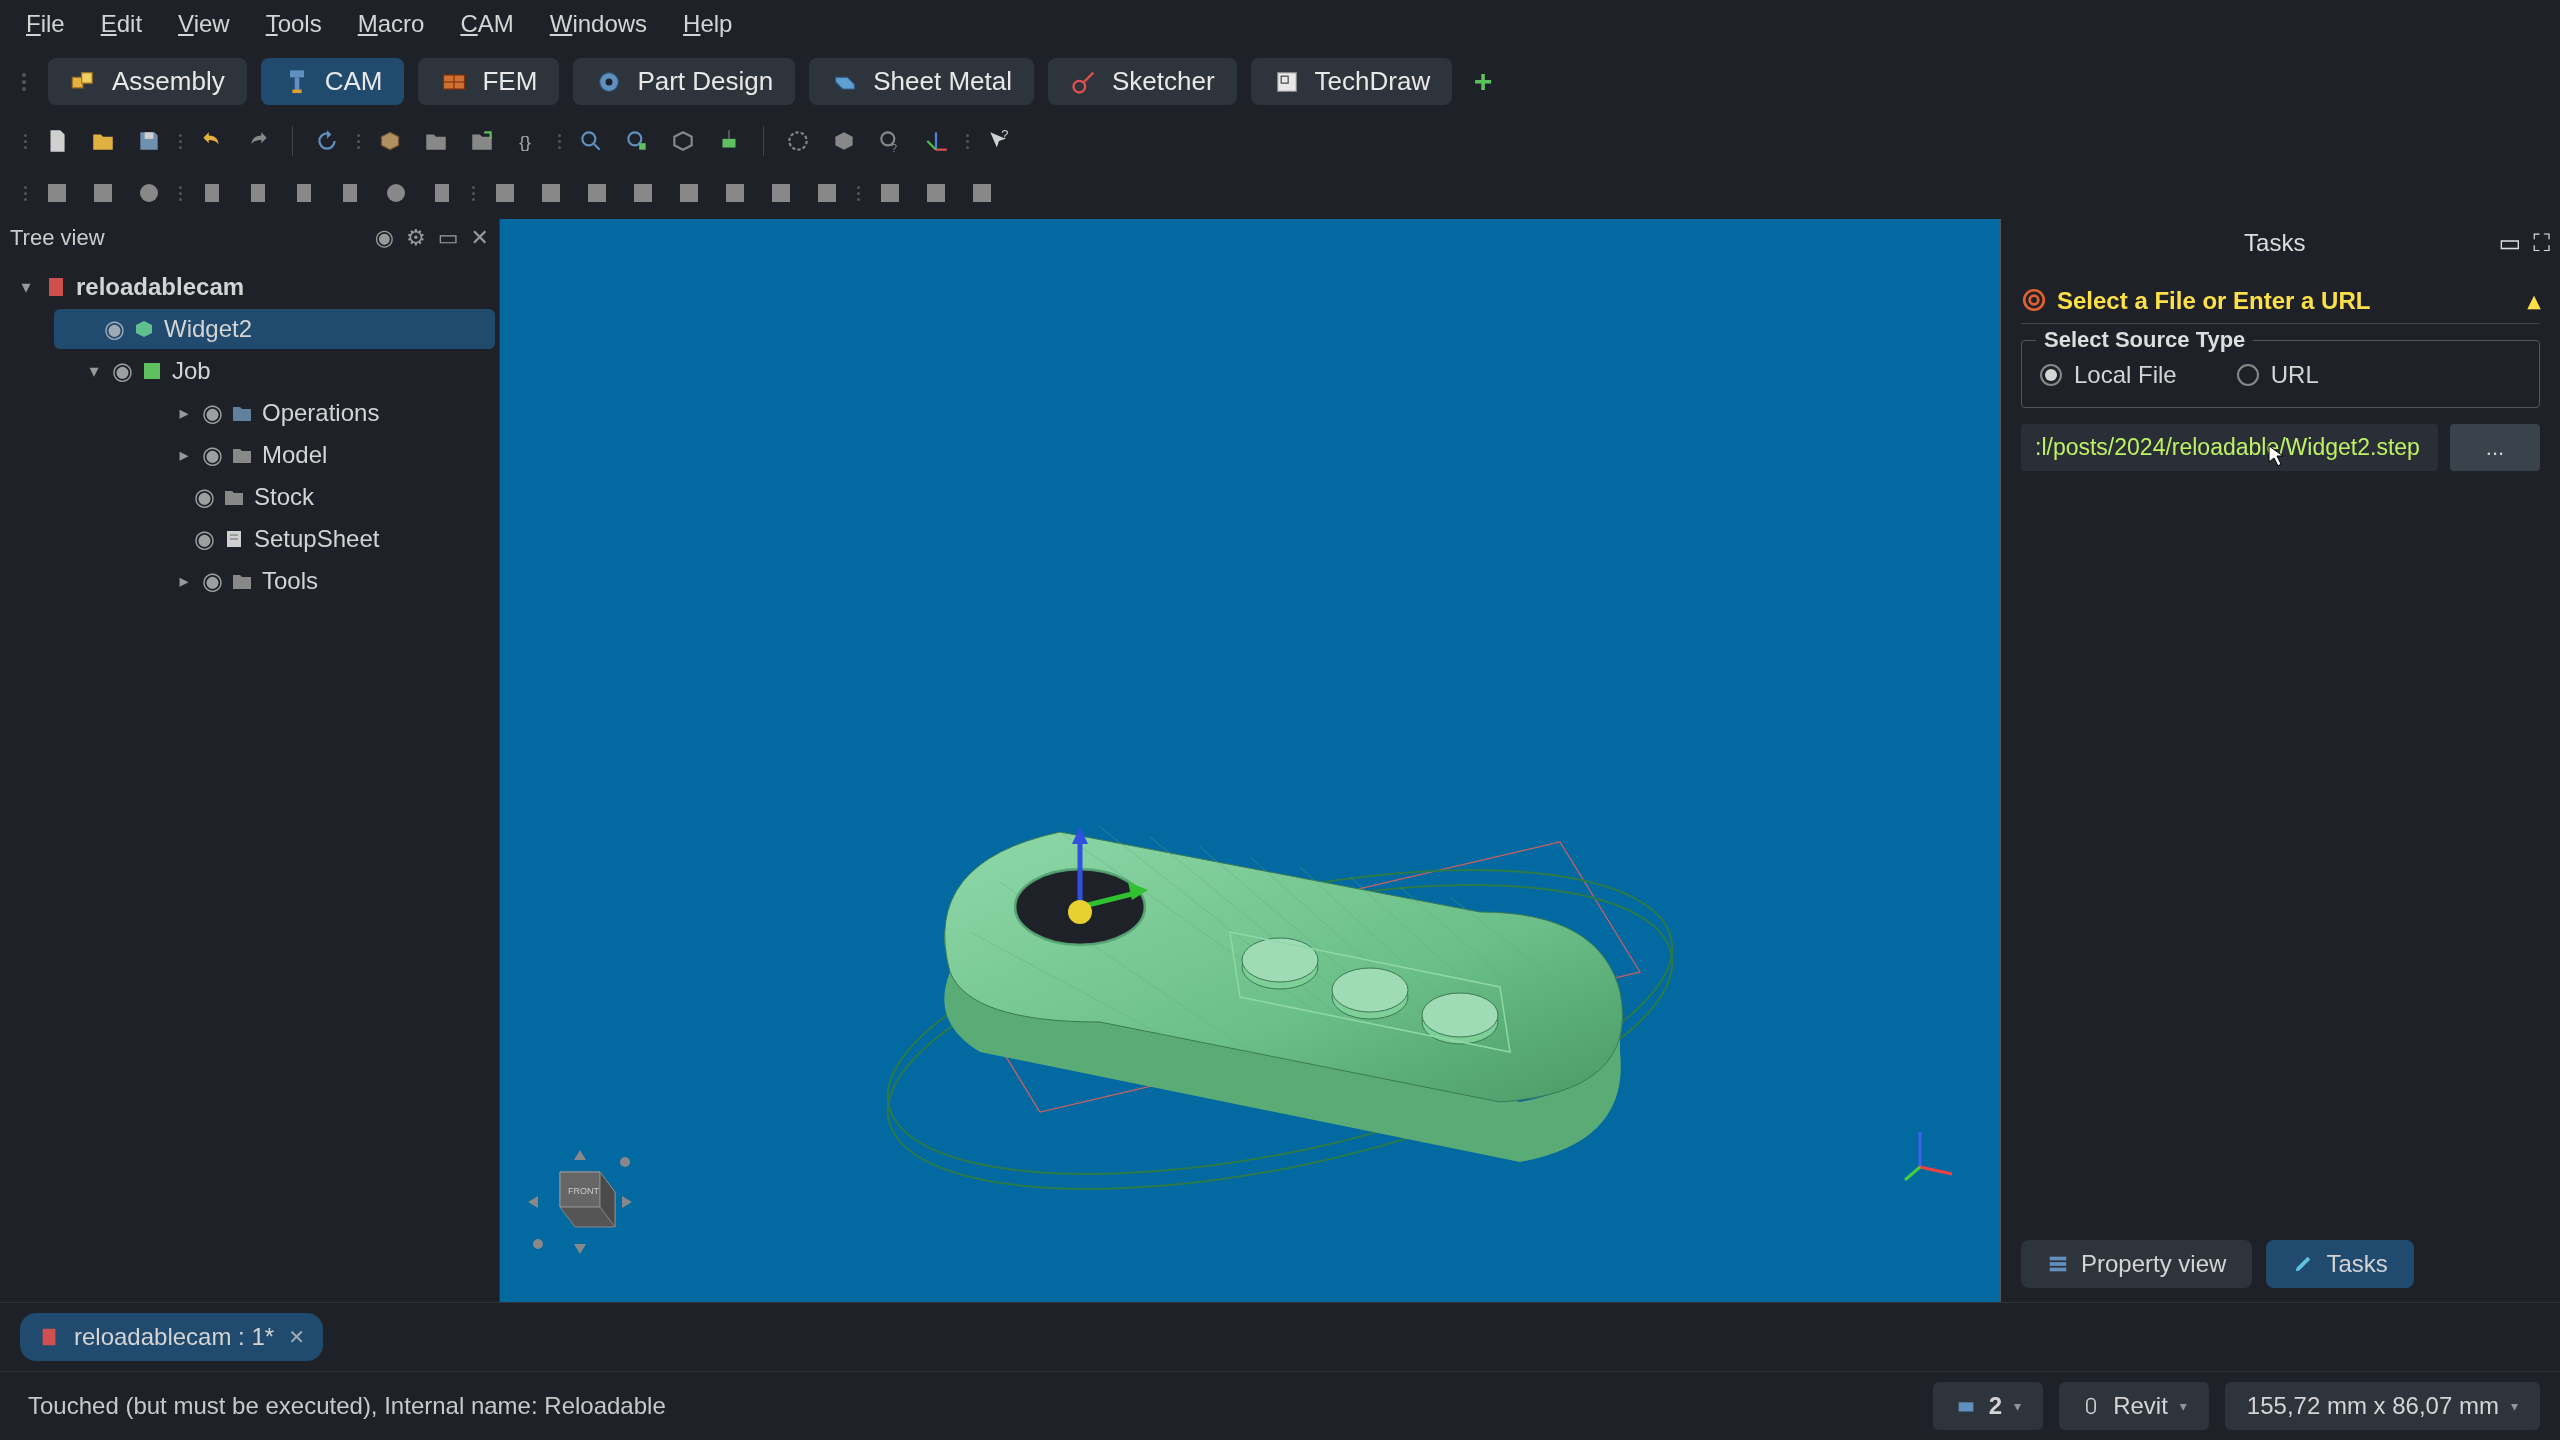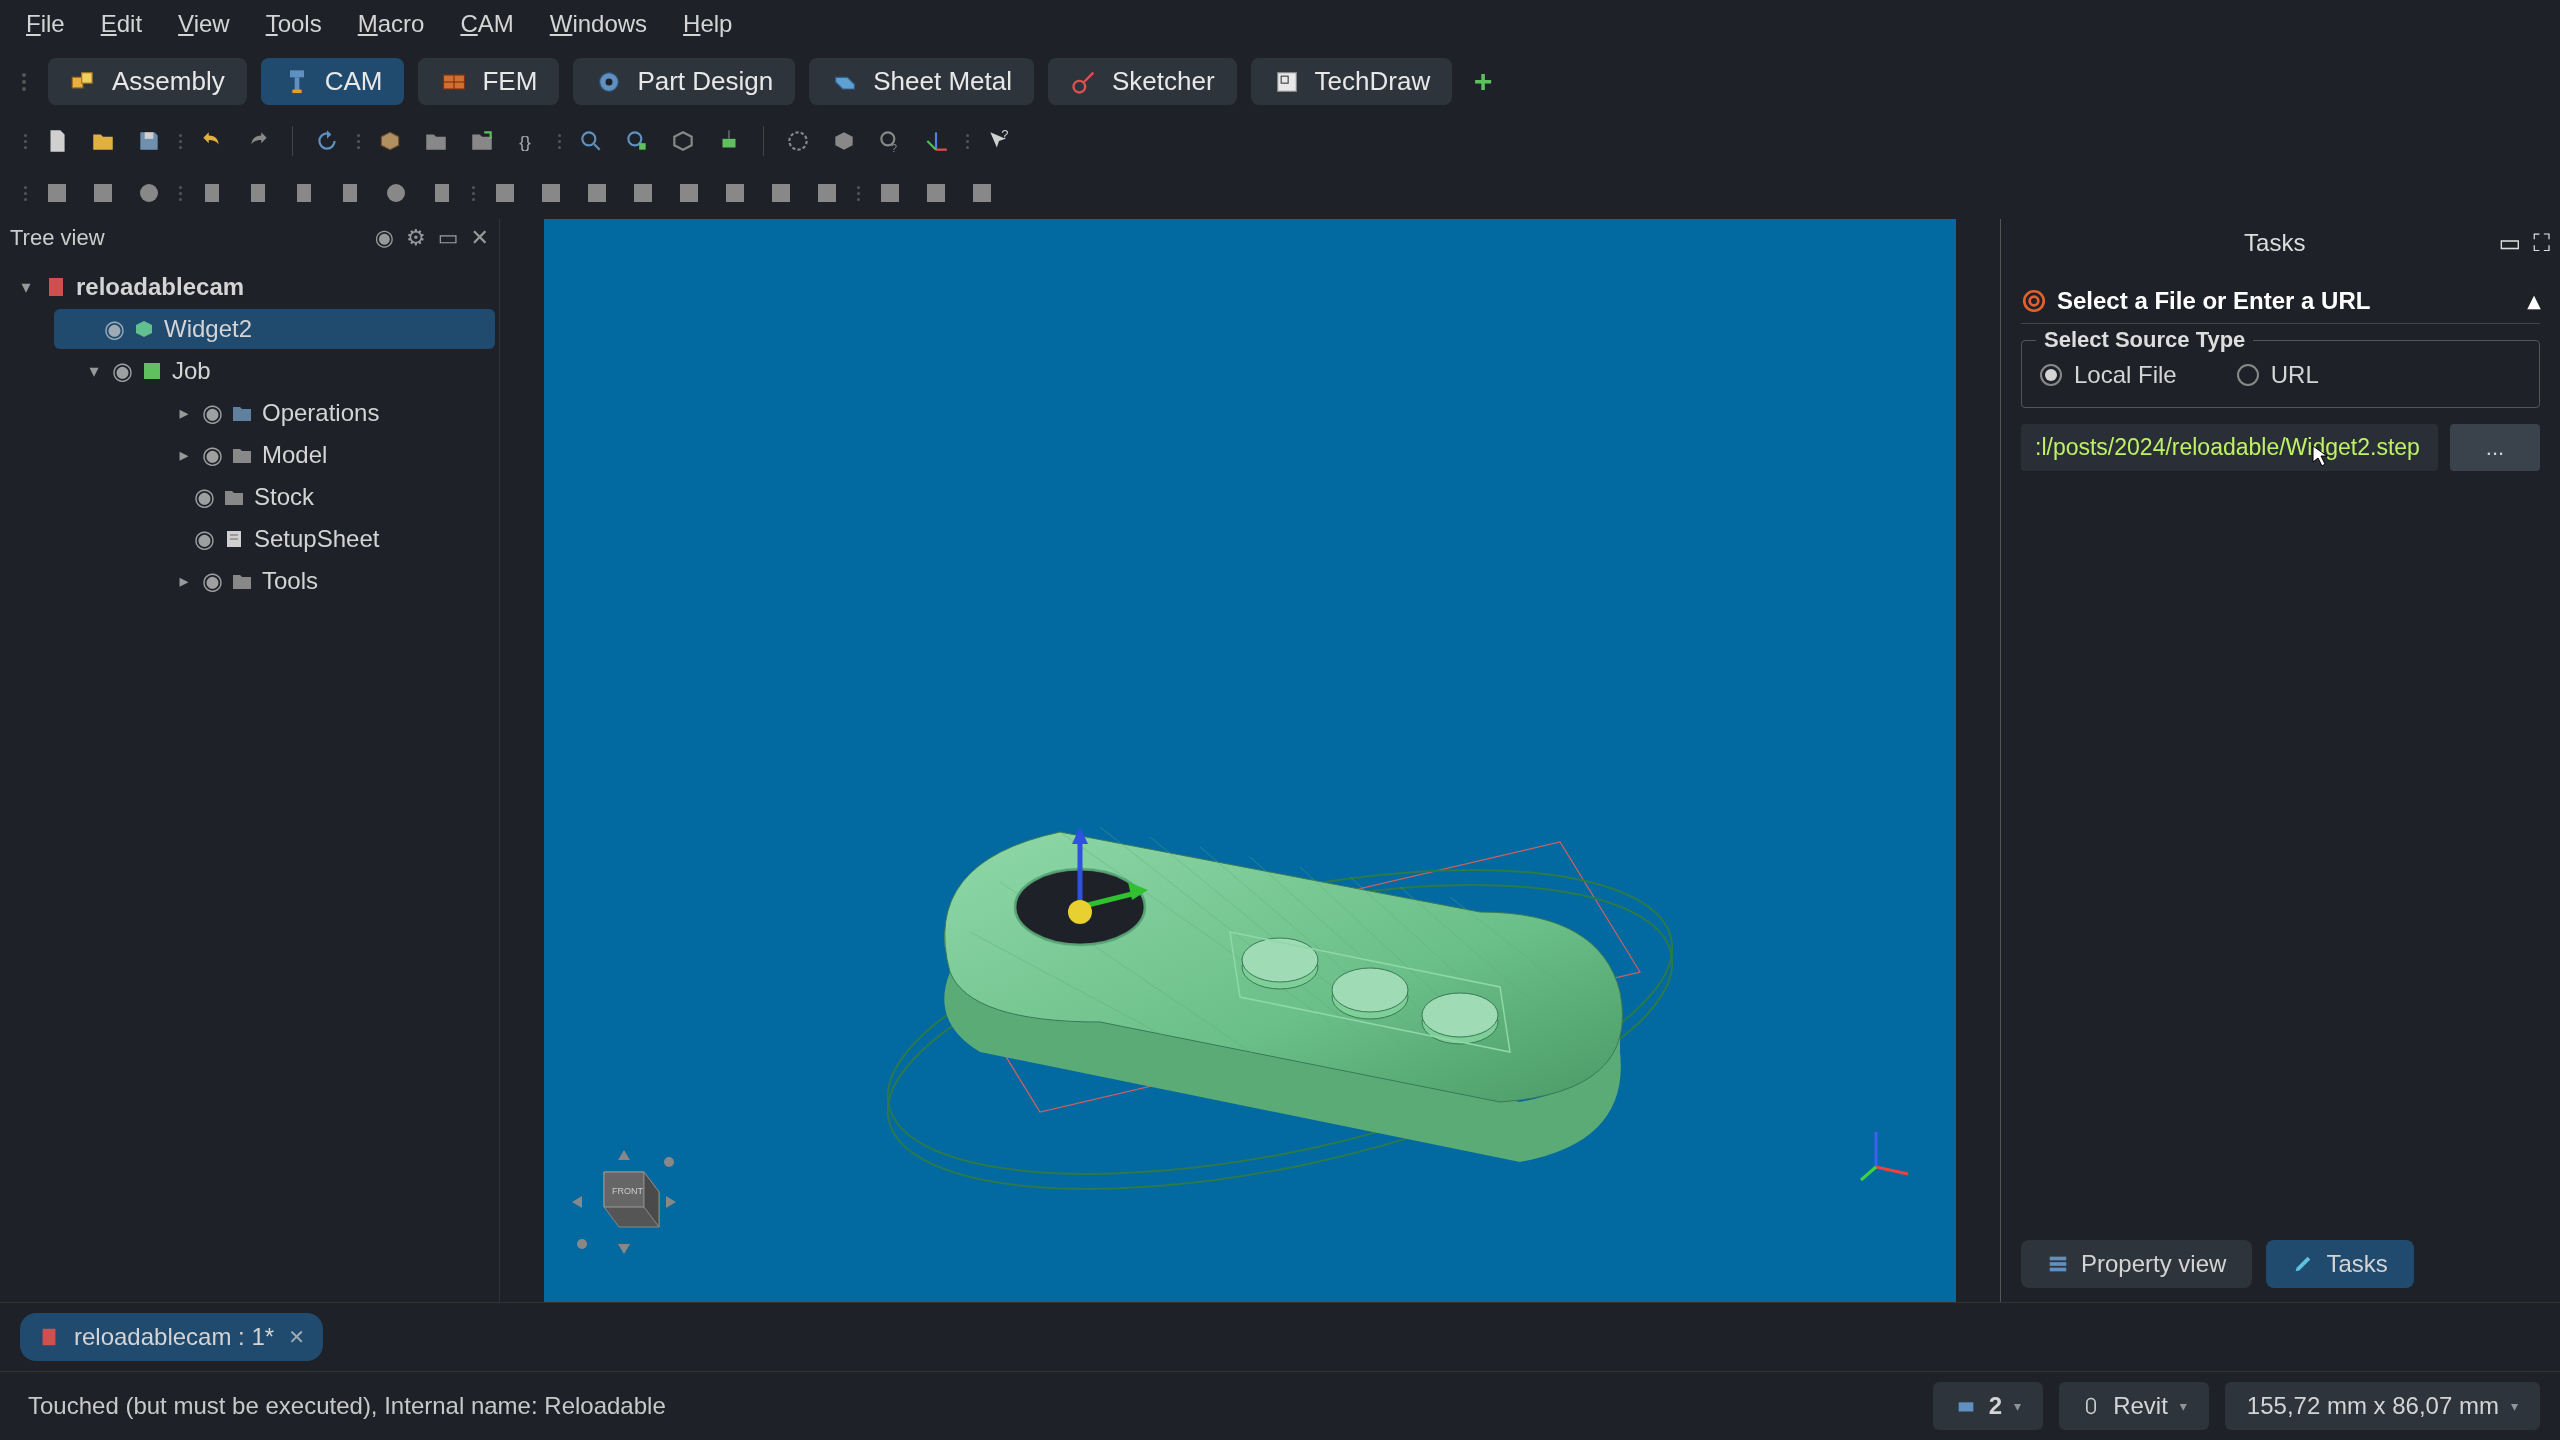--- a/index.html
+++ b/index.html
@@ -12,21 +12,21 @@
 .grip span { width: 4px; height: 4px; background: #555; border-radius: 50%; }
 .wb-btn { display: flex; align-items: center; gap: 14px; padding: 8px 22px; background: #2e343c; border-radius: 8px; cursor: pointer; font-size: 26px; color: #e8e8e8; }
 .wb-btn.active { background: #204a6e; }
 .wb-icon { width: 28px; height: 28px; display: inline-block; }
 .add-btn { width: 34px; height: 34px; color: #5cc25c; display: flex; align-items: center; justify-content: center; cursor: pointer; font-size: 32px; font-weight: bold; }
 .toolbar-row { display: flex; gap: 6px; padding: 6px 20px; align-items: center; }
 .tool-btn { width: 40px; height: 40px; display: flex; align-items: center; justify-content: center; cursor: pointer; border-radius: 4px; }
 .tool-sep { width: 1px; height: 30px; background: #444; margin: 0 8px; }
 .tool-grip { display: inline-flex; flex-direction: column; gap: 3px; margin: 0 4px; }
 .tool-grip span { width: 3px; height: 3px; background: #555; border-radius: 50%; }
-.main-area { flex: 1; display: flex; min-height: 0; gap: 44px; }
+.main-area { flex: 1; display: flex; min-height: 0; }
 .left-panel { width: 500px; background: #1e2228; display: flex; flex-direction: column; border-right: 1px solid #333; }
 .panel-header { display: flex; align-items: center; justify-content: space-between; padding: 6px 10px; font-size: 22px; color: #ccc; }
 .panel-header-icons { display: flex; gap: 12px; }
 .panel-header-icons span { cursor: pointer; opacity: 0.7; }
 .tree { padding: 8px 4px; }
 .tree-row { display: flex; align-items: center; gap: 8px; padding: 6px 8px; cursor: pointer; border-radius: 6px; font-size: 24px; margin: 2px 0; }
 .tree-row.selected { background: #204a6e; }
 .tree-toggle { width: 20px; height: 20px; display: flex; align-items: center; justify-content: center; color: #999; font-size: 18px; }
 .tree-eye { width: 20px; opacity: 0.7; }
 .tree-icon { width: 24px; height: 24px; display: inline-block; }
@@ -39,21 +39,21 @@
 .navcube { position: absolute; left: 20px; bottom: 40px; width: 120px; height: 120px; }
 .axis-gizmo { position: absolute; right: 40px; bottom: 120px; width: 60px; height: 60px; }
 .cursor-arrow { position: absolute; left: 1765px; top: 225px; width: 24px; height: 24px; pointer-events: none; }
 .right-panel { width: 560px; background: #1e2228; display: flex; flex-direction: column; border-left: 1px solid #555; }
 .right-panel-header { text-align: center; padding: 10px; font-size: 24px; color: #ddd; display: flex; align-items: center; justify-content: space-between; }
 .right-panel-header-icons { display: flex; gap: 12px; }
 .right-panel-header-title { flex: 1; text-align: center; }
 .task-buttons { display: flex; gap: 14px; padding: 10px 20px; }
 .task-btn { flex: 1; padding: 10px 0; background: #3a424c; text-align: center; cursor: pointer; font-size: 24px; border-radius: 4px; }
 .task-section { padding: 12px 20px; }
-.task-section-header { display: flex; align-items: center; gap: 10px; font-weight: 600; font-size: 24px; color: #ffffff; padding: 8px 0; border-bottom: 1px solid #444; }
+.task-section-header { display: flex; gap: 10px; font-weight: 600; font-size: 24px; color: #fde047; padding: 8px 0; border-bottom: 1px solid #444; }
 .task-section-header .caret { margin-left: auto; }
 .target-icon { width: 26px; height: 26px; }
 .fieldset { border: 1px solid #555; border-radius: 4px; margin: 16px 0; padding: 20px 18px 18px; position: relative; }
 .fieldset-legend { position: absolute; top: -14px; left: 14px; background: #1e2228; padding: 0 8px; font-size: 22px; font-weight: 600; color: #ddd; }
 .radio-row { display: flex; gap: 60px; }
 .radio-opt { display: flex; align-items: center; gap: 12px; cursor: pointer; font-size: 24px; }
 .radio { width: 22px; height: 22px; border: 2px solid #888; border-radius: 50%; display: flex; align-items: center; justify-content: center; }
 .radio.checked::after { content: ""; width: 12px; height: 12px; background: #d4d4d4; border-radius: 50%; }
 .file-row { display: flex; gap: 12px; margin-top: 8px; }
 .file-input { flex: 1; background: #2a2f37; padding: 10px 14px; font-size: 23px; color: #bef264; border-radius: 4px; overflow: hidden; white-space: nowrap; text-overflow: ellipsis; direction: ltr; }

